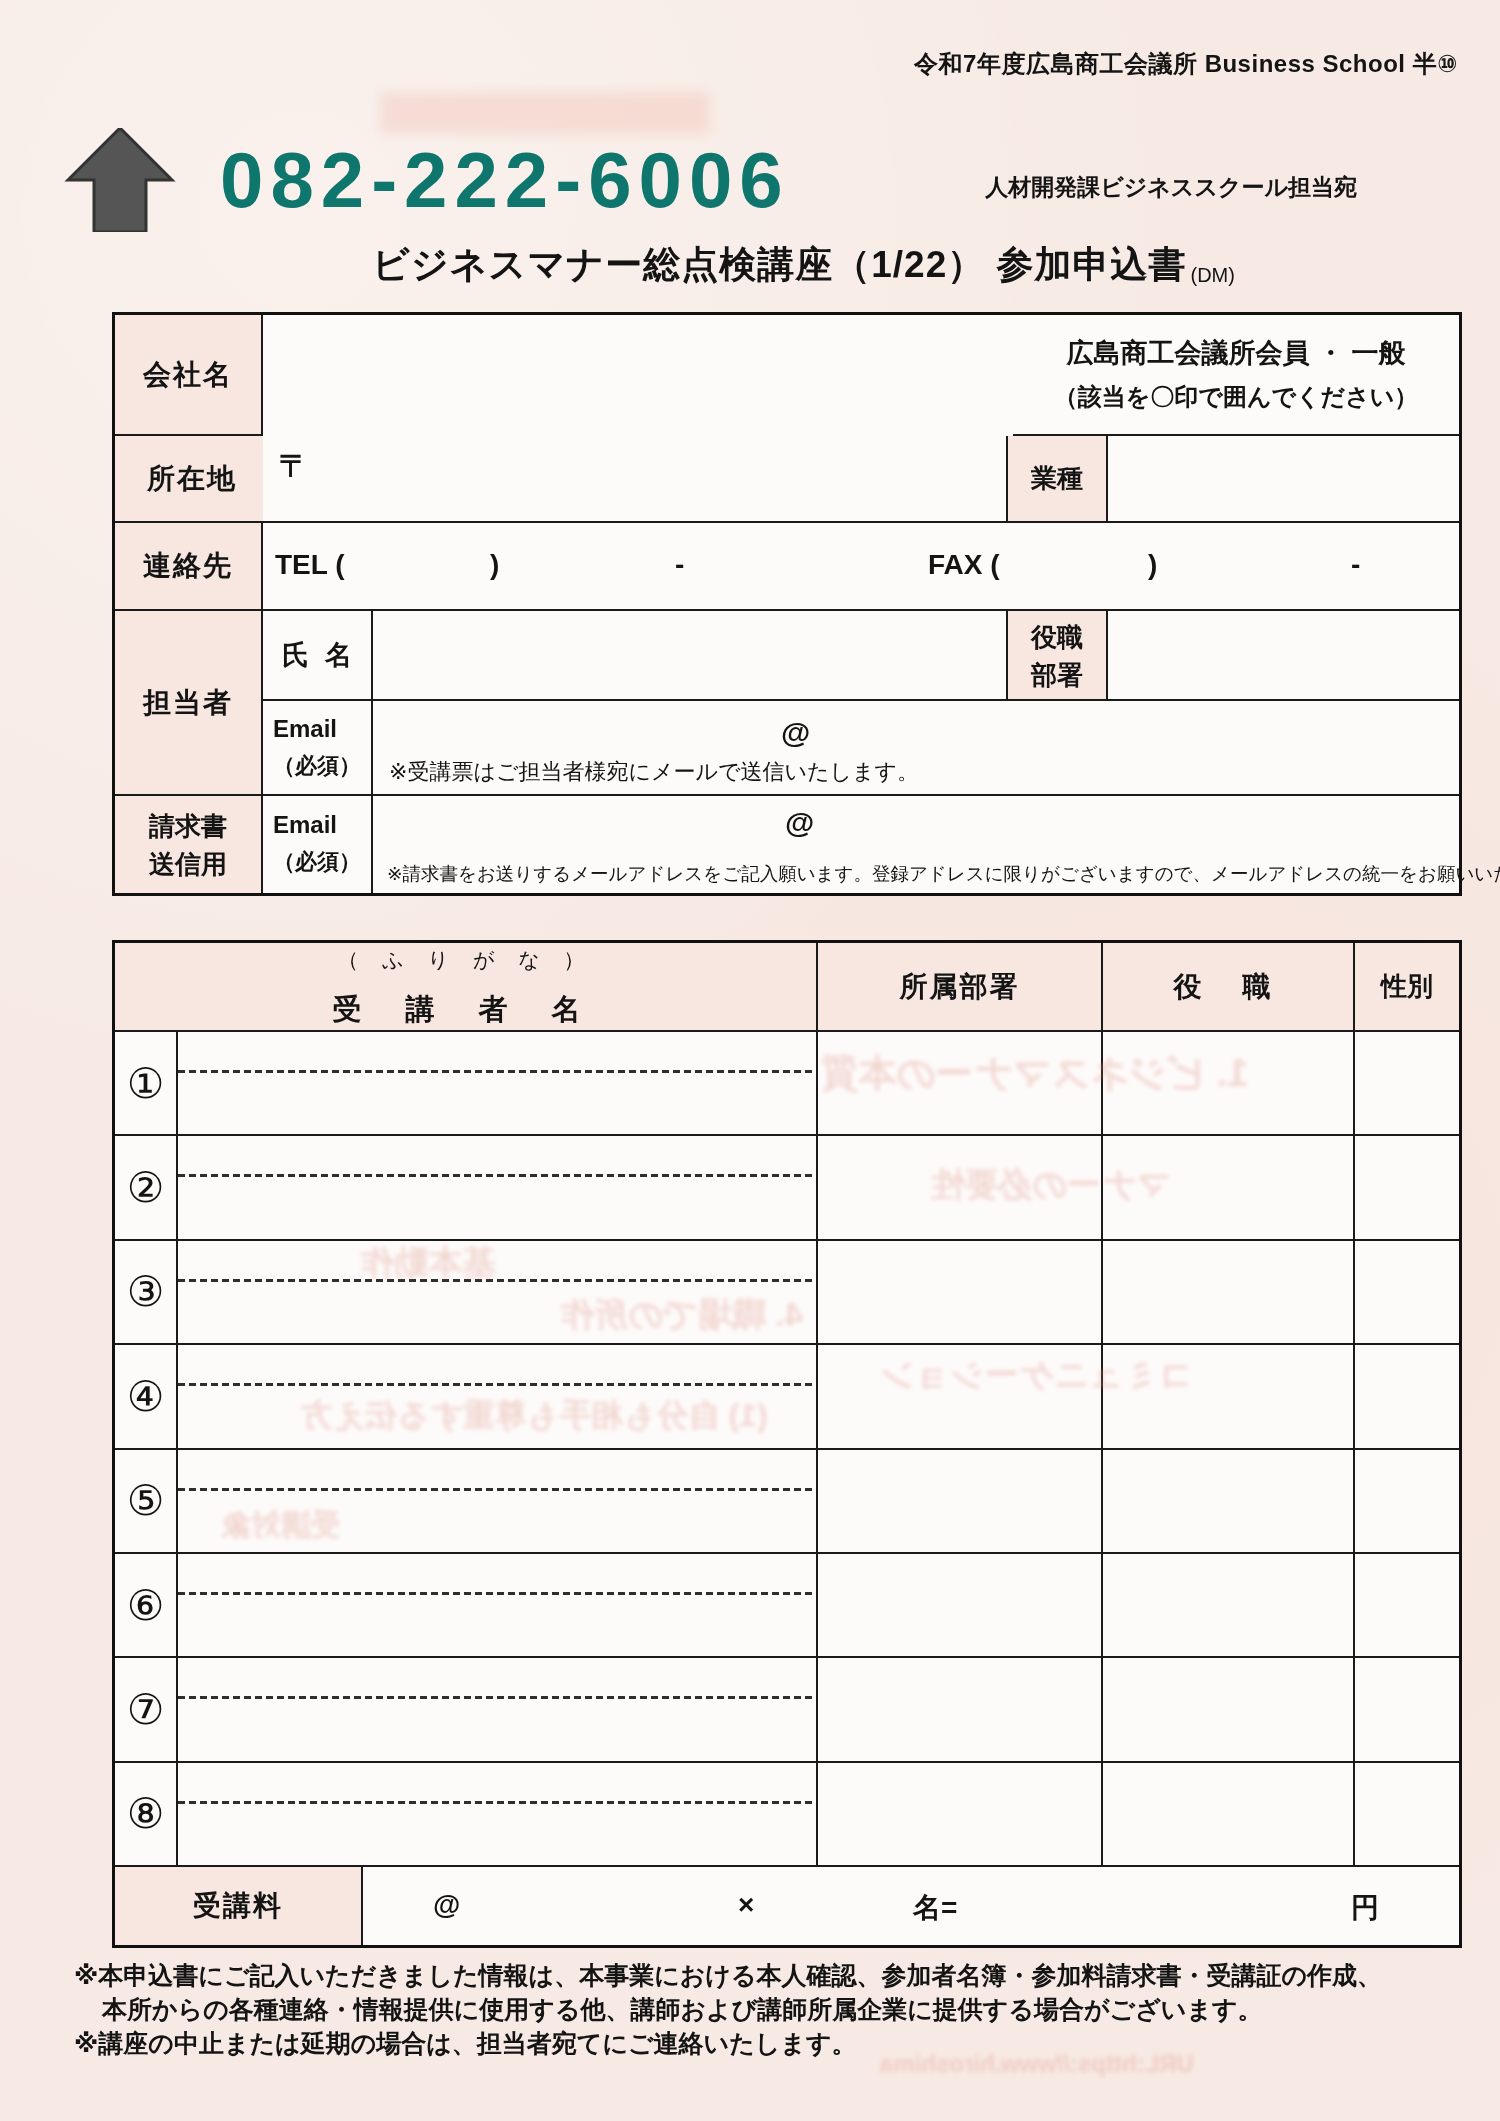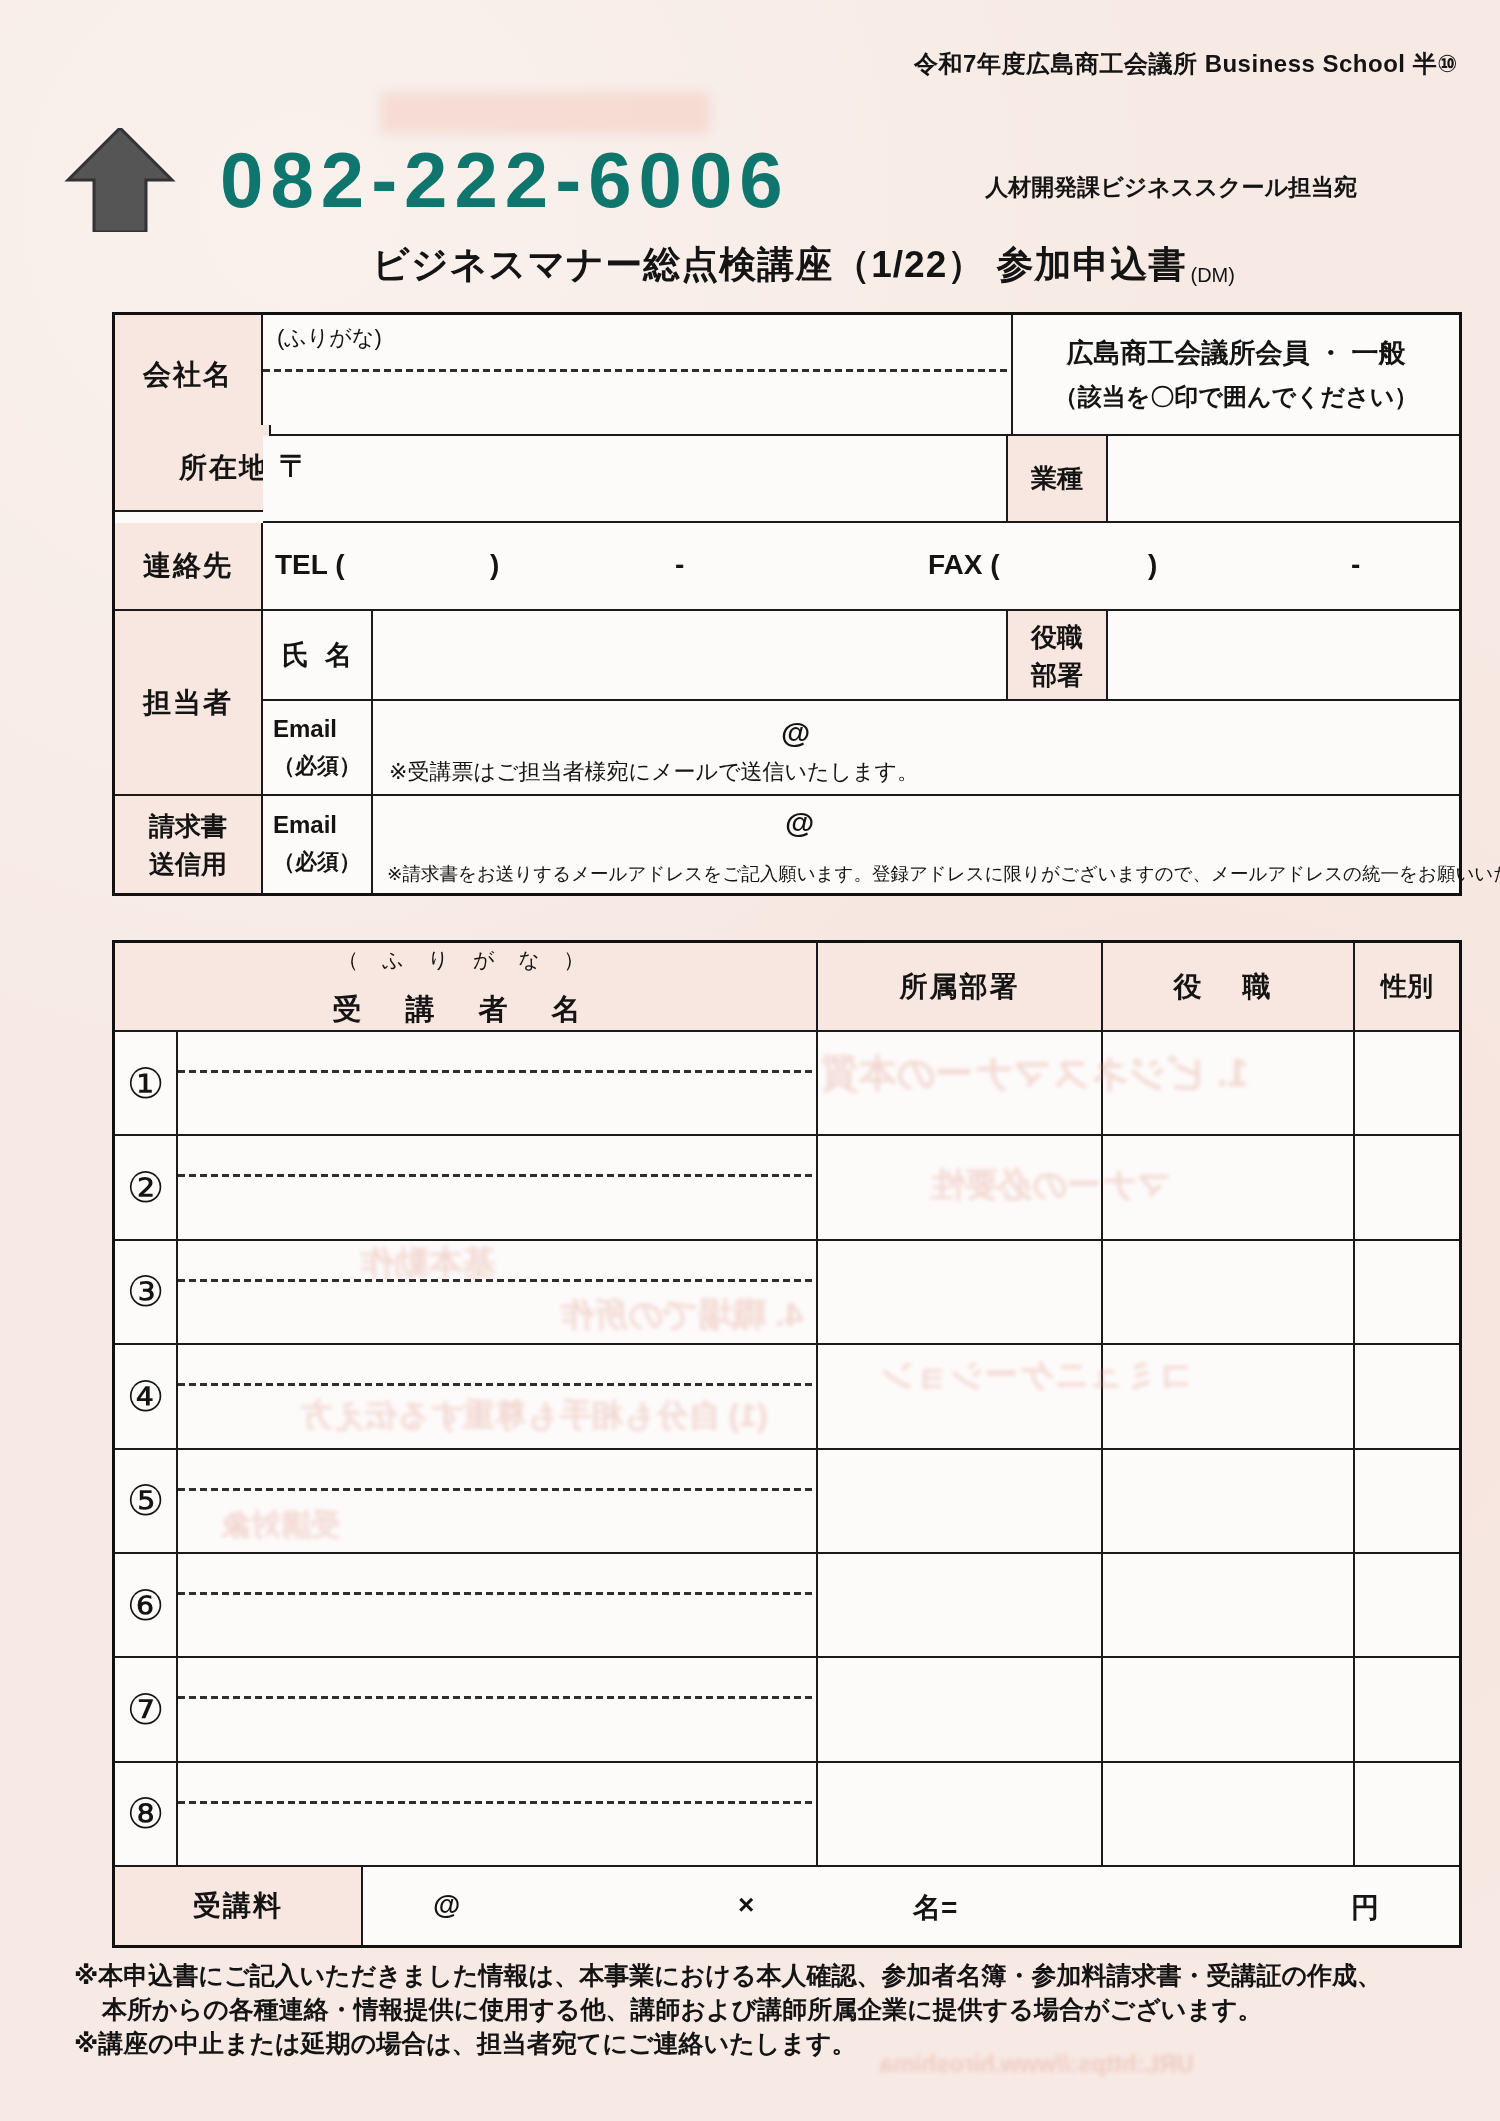--- a/index.html
+++ b/index.html
@@ -128,30 +128,26 @@
   <div class="title-row">
     <span class="title">ビジネスマナー総点検講座（1/22） 参加申込書</span>
     <span class="title-note">(DM)</span>
   </div>
 
   <div class="t1">
 
     <div class="cell pink br bb vcent" style="left:0;top:0;width:148px;height:121px;">
       <span class="lbl">会社名</span>
     </div>
-    <div class="cell white br bb" style="left:148px;top:0;width:750px;height:121px;">
-      <span class="furi">(ふりがな)</span>
-      <div class="dotline" style="top:54px;"></div>
-    </div>
     <div class="cell white bb" style="left:898px;top:0;width:446px;height:121px;">
       <div class="mem1-line1">広島商工会議所会員 ・ 一般</div>
       <div class="mem1-line2">（該当を〇印で囲んでください）</div>
     </div>
 
-    <div class="cell pink br bb vcent" style="left:0;top:110px;width:156px;height:87px;justify-content:flex-end;">
+    <div class="cell pink br bb vcent" style="left:0;top:121px;width:156px;height:87px;">
       <span class="lbl">所在地</span>
     </div>
     <div class="cell white br bb" style="left:148px;top:121px;width:745px;height:87px;">
       <span class="postal">〒</span>
     </div>
     <div class="cell pink br bb vcent" style="left:893px;top:121px;width:100px;height:87px;">
       <span class="sublbl" style="font-size:26px;">業種</span>
     </div>
     <div class="cell white bb" style="left:993px;top:121px;width:351px;height:87px;"></div>
 

